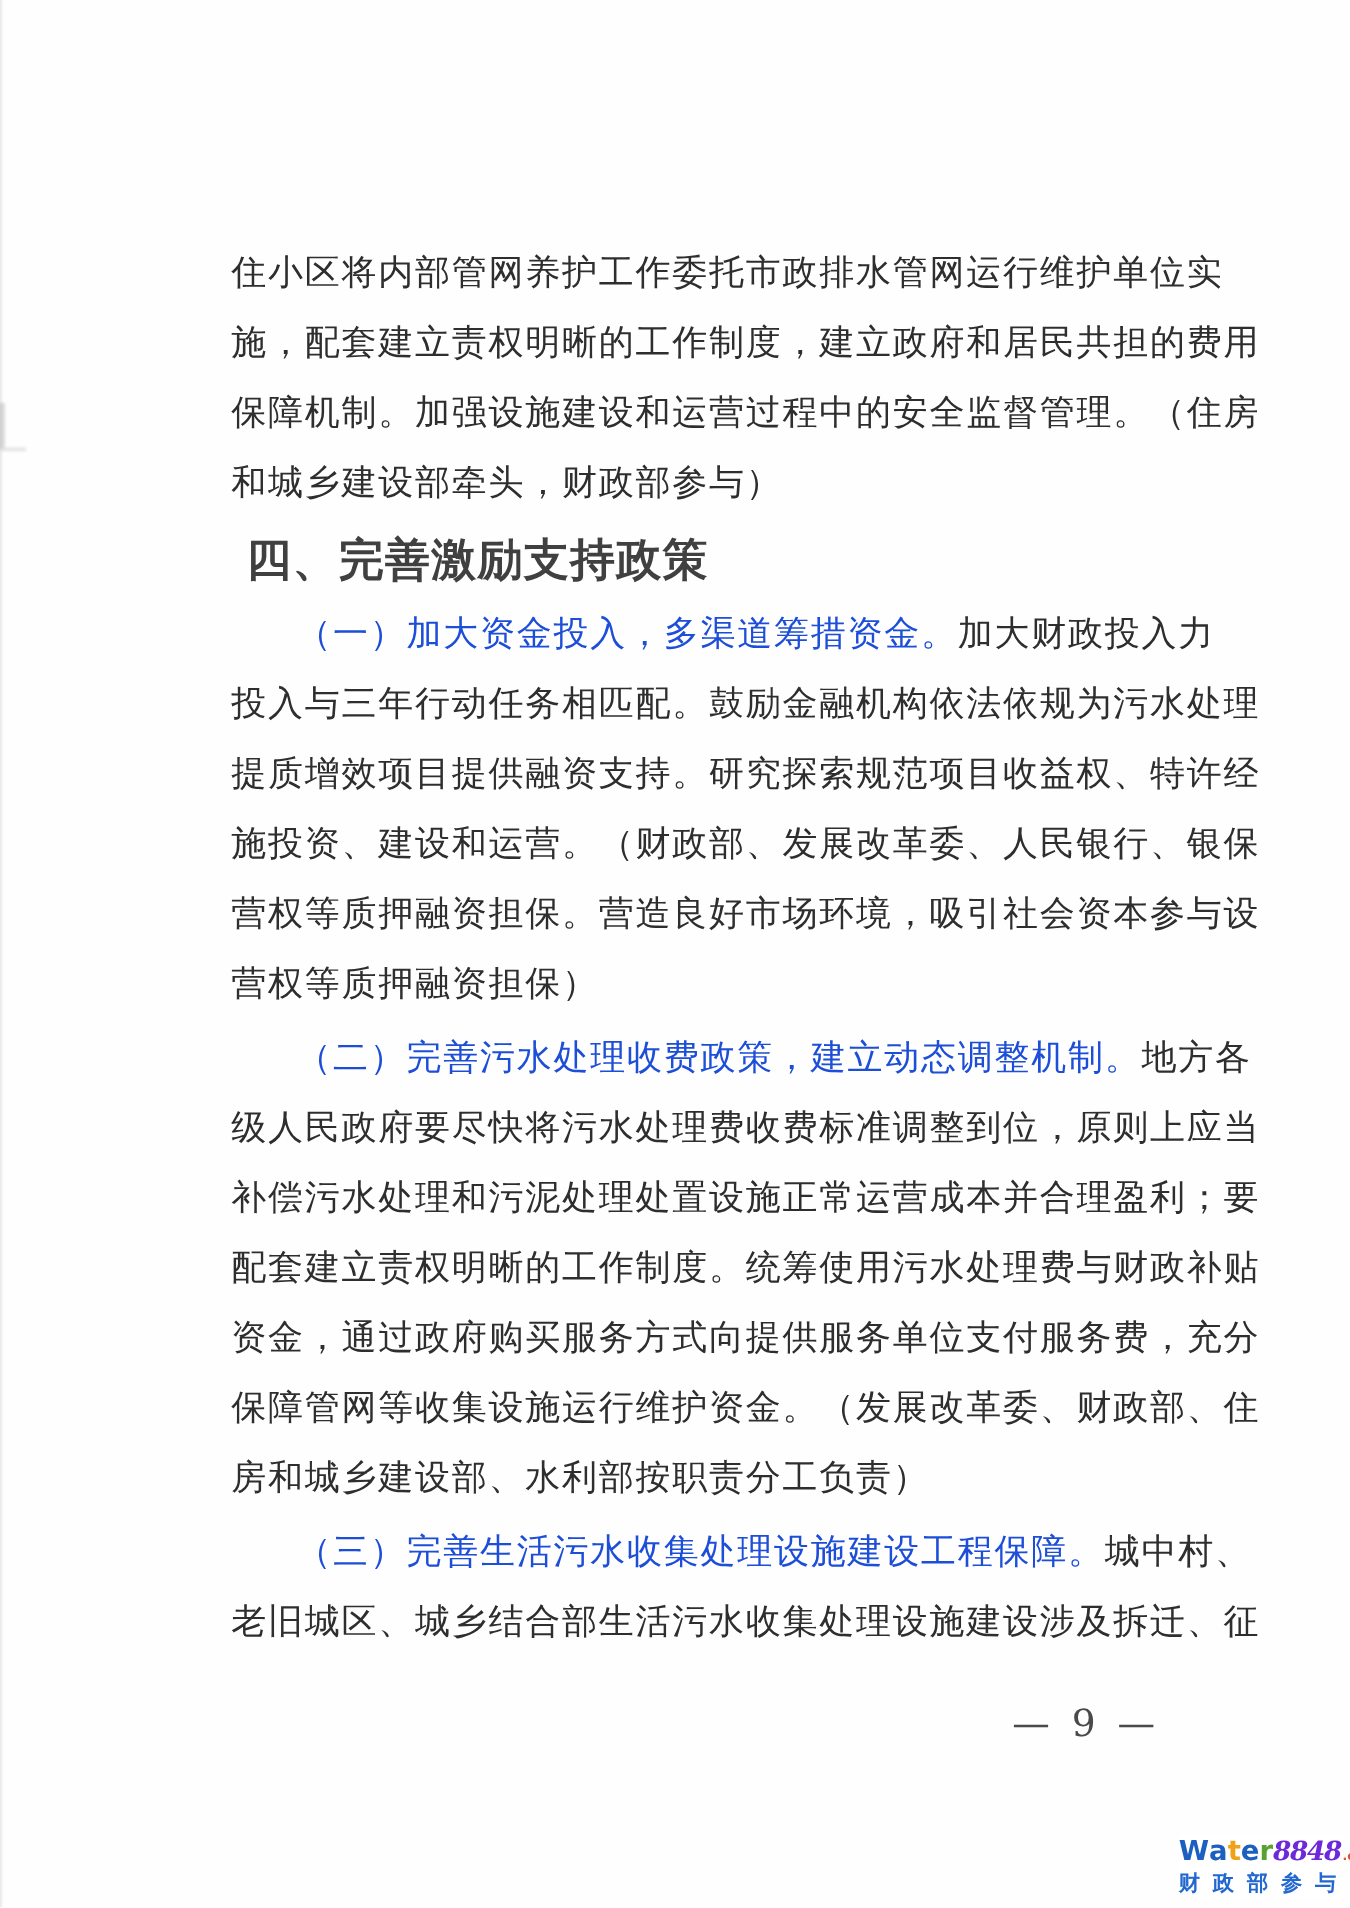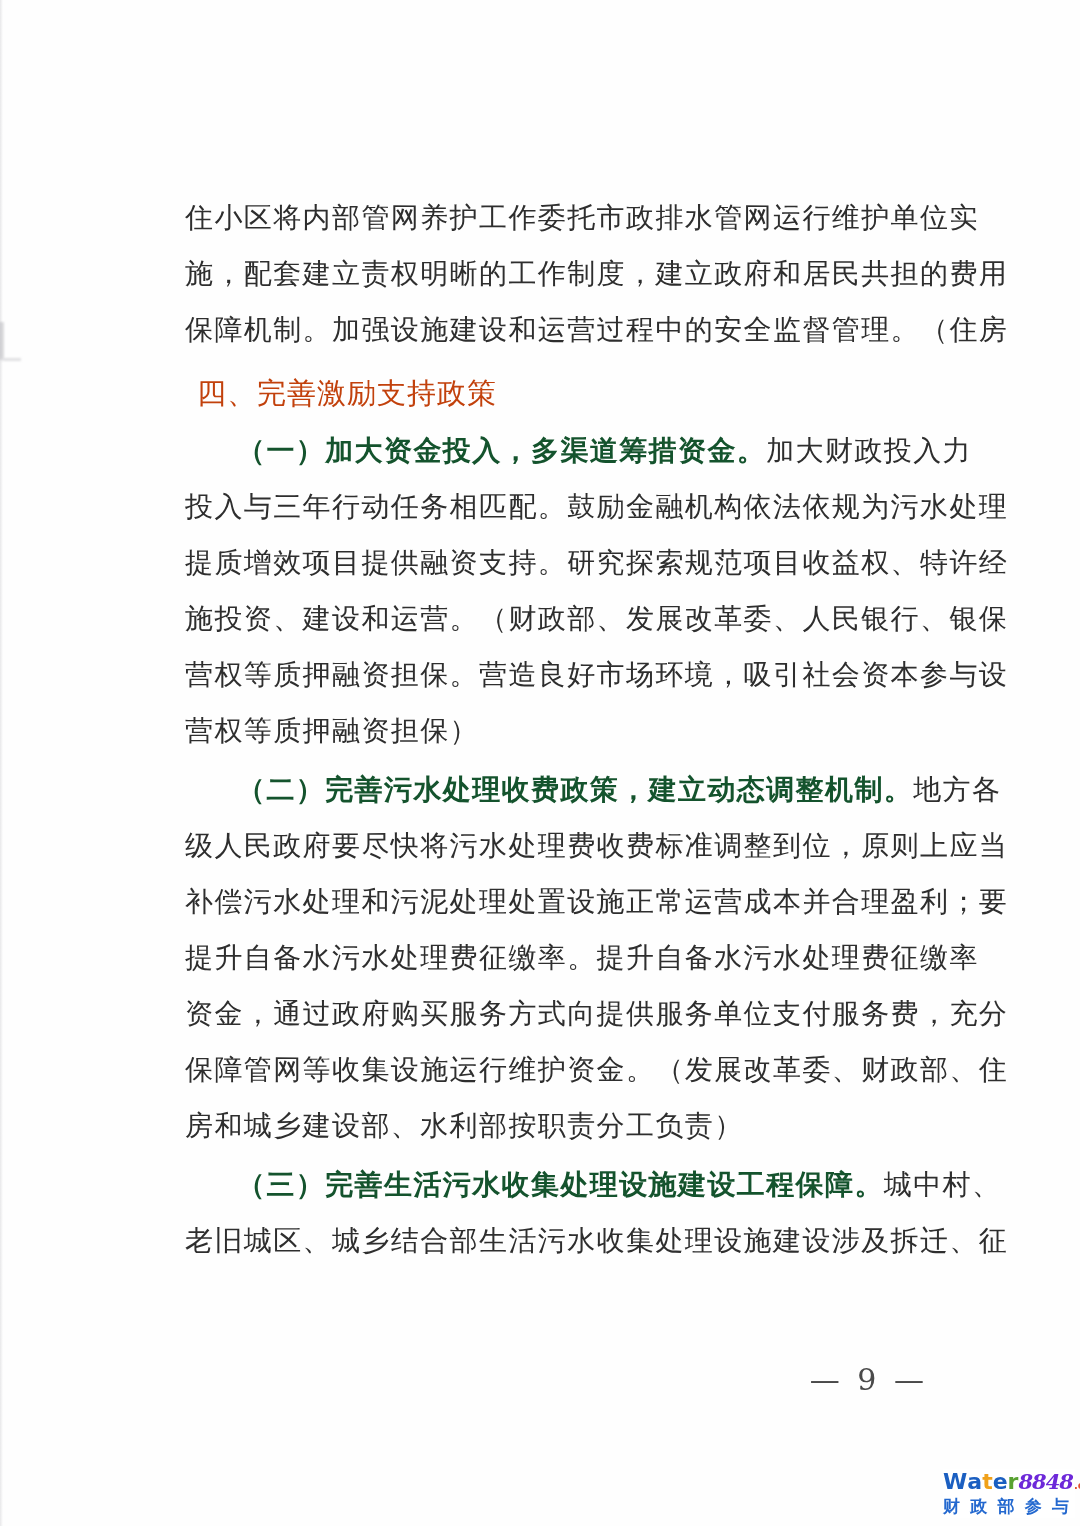--- a/index.html
+++ b/index.html
@@ -31,29 +31,29 @@
     font-size:28px;letter-spacing:1.4px;
     color:#2e2e2e;
     text-align:justify;
     text-align-last:justify;
     text-justify:inter-character;
     white-space:nowrap;
     margin-left:40px;
   }
   .line.short{text-align-last:left;}
   .line.indent{text-indent:52px;margin-top:3px;}
-  .line .b{font-weight:700;color:#14532d;}
+  .line .b{font-weight:400;color:#1d4ed8;}
   .heading{
     height:56px;line-height:58px;
     margin-top:6px;
     text-indent:52px;
     font-family:"DejaVu Sans", sans-serif;
-    font-weight:normal;
-    font-size:29px;letter-spacing:1px;
-    color:#c2410c;
+    font-weight:bold;
+    font-size:36px;letter-spacing:1px;
+    color:#404040;
   }
   .page-number{
     position:absolute;right:152px;top:1362px;
     font-size:30px;color:#4a4a4a;
     letter-spacing:4px;
     font-family:"DejaVu Serif", serif;
   }
   
   .watermark{
     position:absolute;right:5px;bottom:8px;width:132px;
@@ -86,34 +86,35 @@
 </head>
 <body>
 
 <div class="page-edge"></div>
 <div class="scan-artifact"></div>
 
 <div class="text-block">
   <div class="line"><span class="b"></span><span>住小区将内部管网养护工作委托市政排水管网运行维护单位实</span></div>
   <div class="line"><span class="b"></span><span>施，配套建立责权明晰的工作制度，建立政府和居民共担的费用</span></div>
   <div class="line"><span class="b"></span><span>保障机制。加强设施建设和运营过程中的安全监督管理。（住房</span></div>
+  <div class="line short"><span class="b"></span><span>和城乡建设部牵头，财政部参与）</span></div>
 
   <div class="heading">四、完善激励支持政策</div>
 
   <div class="line indent"><span class="b">（一）加大资金投入，多渠道筹措资金。</span><span>加大财政投入力</span></div>
   <div class="line"><span class="b"></span><span>投入与三年行动任务相匹配。鼓励金融机构依法依规为污水处理</span></div>
   <div class="line"><span class="b"></span><span>提质增效项目提供融资支持。研究探索规范项目收益权、特许经</span></div>
   <div class="line"><span class="b"></span><span>施投资、建设和运营。（财政部、发展改革委、人民银行、银保</span></div>
   <div class="line"><span class="b"></span><span>营权等质押融资担保。营造良好市场环境，吸引社会资本参与设</span></div>
   <div class="line short"><span class="b"></span><span>营权等质押融资担保）</span></div>
 
   <div class="line indent"><span class="b">（二）完善污水处理收费政策，建立动态调整机制。</span><span>地方各</span></div>
   <div class="line"><span class="b"></span><span>级人民政府要尽快将污水处理费收费标准调整到位，原则上应当</span></div>
   <div class="line"><span class="b"></span><span>补偿污水处理和污泥处理处置设施正常运营成本并合理盈利；要</span></div>
-  <div class="line"><span class="b"></span><span>提升自备水污水处理费征缴率。提升自备水污水处理费征缴率</span></div>
+  <div class="line"><span class="b"></span><span>配套建立责权明晰的工作制度。统筹使用污水处理费与财政补贴</span></div>
   <div class="line"><span class="b"></span><span>资金，通过政府购买服务方式向提供服务单位支付服务费，充分</span></div>
   <div class="line"><span class="b"></span><span>保障管网等收集设施运行维护资金。（发展改革委、财政部、住</span></div>
   <div class="line short"><span class="b"></span><span>房和城乡建设部、水利部按职责分工负责）</span></div>
 
   <div class="line indent"><span class="b">（三）完善生活污水收集处理设施建设工程保障。</span><span>城中村、</span></div>
   <div class="line"><span class="b"></span><span>老旧城区、城乡结合部生活污水收集处理设施建设涉及拆迁、征</span></div>
 </div>
 
 <div class="page-number">— 9 —</div>
 

